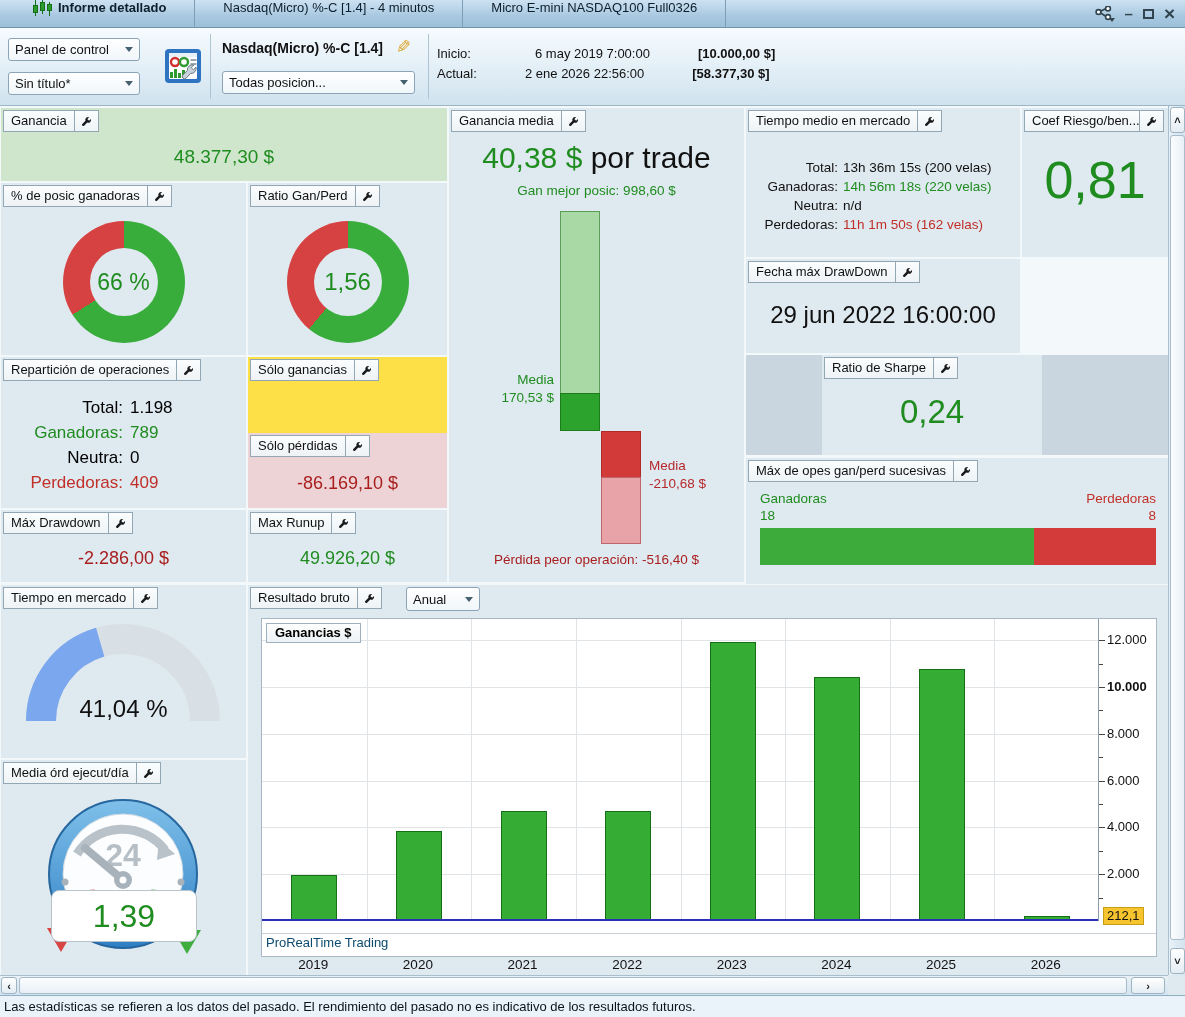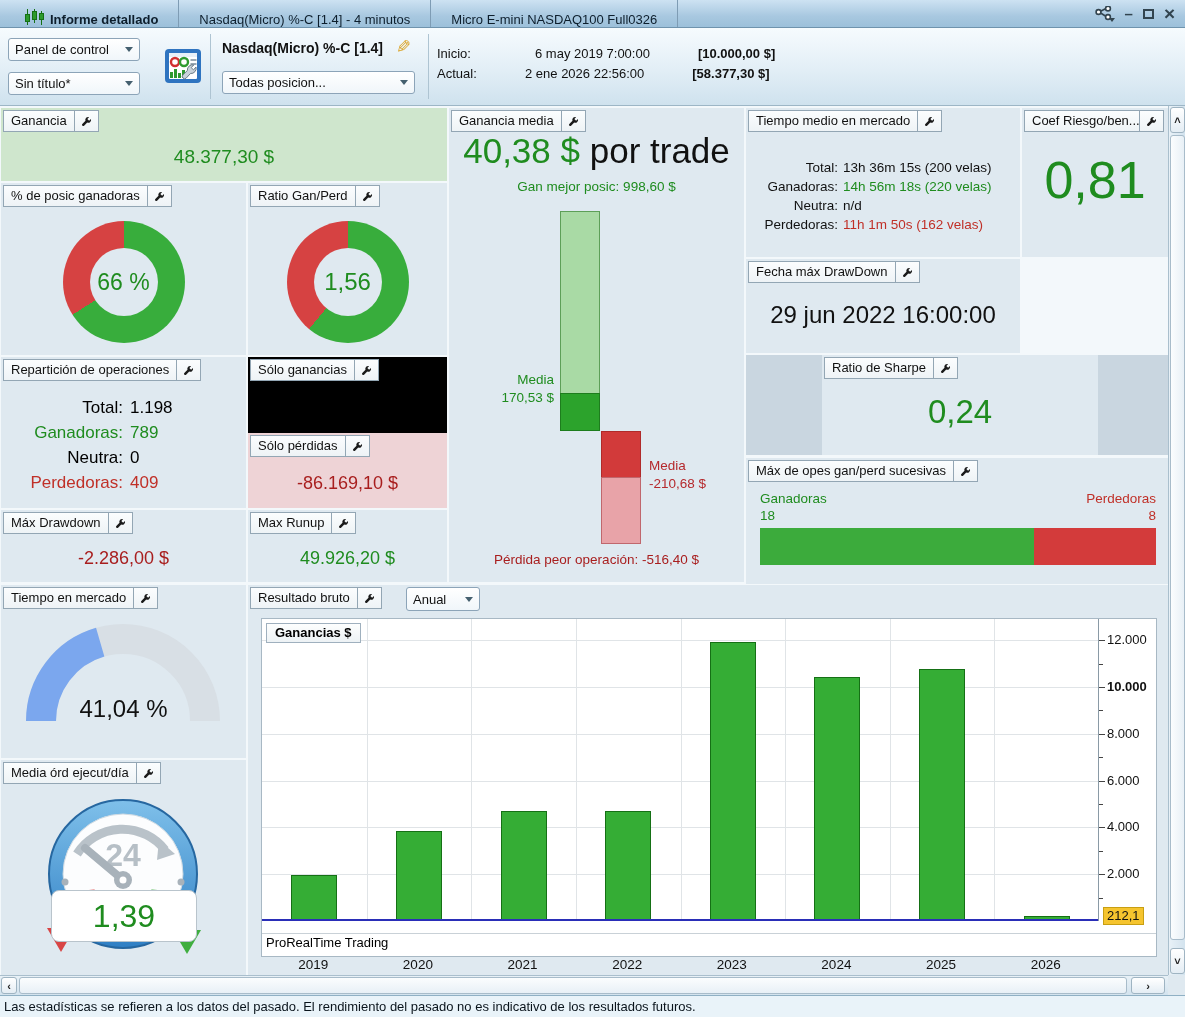--- a/index.html
+++ b/index.html
@@ -3,21 +3,21 @@
 <meta charset="utf-8">
 <style>
   * { margin:0; padding:0; box-sizing:border-box; }
   html,body { width:1185px; height:1017px; font-family:"Liberation Sans", sans-serif; }
   body { position:relative; background:#dfe9f0; overflow:hidden; -webkit-font-smoothing:antialiased; }
 
   
   .titlebar { position:absolute; left:0; top:0; width:1185px; height:28px;
     background:linear-gradient(#cde2f2,#a8c8e0 60%,#9cc0da); border-bottom:1px solid #6f93ad;
     display:flex; align-items:stretch; color:#0d1e2c; font-size:13px; }
-  .titletab { display:flex; align-items:flex-end; padding:0 20px; border-right:1px solid #7e9cb4; white-space:nowrap; }
+  .titletab { display:flex; align-items:flex-start; padding:0 28px; border-right:1px solid #7e9cb4; white-space:nowrap; }
   .titletab.first { font-weight:bold; }
   .appicon { width:20px; height:18px; margin:0 6px 0 4px; position:relative; }
   .candle { position:absolute; background:#2c9a2c; border:1px solid #157015; }
   .wick { position:absolute; width:1px; background:#157015; }
   .win-controls { margin-left:auto; display:flex; align-items:center; gap:10px; padding-right:10px; }
   .winbtn { color:#32444f; font-size:15px; font-weight:bold; line-height:1; cursor:default; display:flex; align-items:center; }
   .maxbox { width:11px; height:10px; border:2px solid #32444f; display:inline-block; }
 
   
   .toolbar { position:absolute; left:0; top:28px; width:1185px; height:78px;
@@ -67,21 +67,21 @@
   .chartbox { position:absolute; left:13px; top:33px; width:896px; height:339px; background:#fff; border:1px solid #a8b8c4; }
   #chart-plot { position:absolute; left:0; top:0; width:837px; height:302px; border-right:1px solid #8a9aa6; }
   .hgrid { position:absolute; left:0; width:100%; height:1px; background:#e0e4e7; }
   .vgrid { position:absolute; top:0; height:100%; width:1px; background:#e0e4e7; }
   .bar { position:absolute; background:#35ad35; border:1px solid #157015; border-bottom:none; }
   .zeroline { position:absolute; left:0; bottom:0; width:100%; height:2px; background:#2a2eb8; z-index:3; }
   #chart-gutter { position:absolute; left:837px; top:0; width:58px; height:302px; }
   .ytick { position:absolute; left:0; width:5px; height:1px; background:#444; }
   .ylabel { position:absolute; left:8px; font-size:13px; color:#111; }
   .curtag { position:absolute; left:4px; background:#f5c42e; border:1px solid #c89f12; font-size:13px; padding:0 3px 1px; color:#111; z-index:4; }
-  .watermark { position:absolute; left:4px; top:316px; font-size:13px; color:#000000; }
+  .watermark { position:absolute; left:4px; top:316px; font-size:13px; color:#0c4a6e; }
   .axisline { position:absolute; left:0; top:314px; width:100%; height:1px; background:#c9d1d7; }
   #chart-xlabels { position:absolute; left:13px; top:372px; width:837px; height:18px; }
   .xlabel { position:absolute; text-align:center; font-size:13.5px; color:#111; }
   .series-chip { position:absolute; left:4px; top:4px; background:linear-gradient(#fdfefe,#edf2f5); border:1px solid #9fb0be;
     font-size:13px; font-weight:bold; padding:1px 8px 2px; font-family:inherit; cursor:default; }
 
   
   .vscroll { position:absolute; right:0; top:106px; width:17px; height:869px; background:linear-gradient(90deg,#e8f1f7,#d3e3ee); border-left:1px solid #aabfcd; }
   .hscroll { position:absolute; left:0; top:975px; width:1168px; height:20px; background:linear-gradient(#e8f1f7,#d3e3ee); border-top:1px solid #aabfcd; }
   .sbtn { position:absolute; background:linear-gradient(#ffffff,#e4edf4); border:1px solid #9fb4c2; border-radius:3px;
@@ -250,21 +250,21 @@
           <span class="rlabel">Neutra:</span>
           <span>0</span>
         </div>
       <div class="rrow red">
           <span class="rlabel">Perdedoras:</span>
           <span>409</span>
         </div>
     </div>
   </div>
 
-  <div class="panel" style="left:248px;top:251px;width:199px;height:88px;background:#000000">
+  <div class="panel" style="left:248px;top:251px;width:199px;height:88px;background:#fde047">
     <div class="chip">
         <button class="chip-label">Sólo ganancias</button>
         <button class="chip-tool">
           <svg width="13" height="13" viewBox="0 0 14 14">
             <path d="M11.8 4.3a3.1 3.1 0 0 1-4 3.9L4.4 11.6a1.35 1.35 0 0 1-1.9-1.9L5.9 6.3a3.1 3.1 0 0 1 3.9-4L7.9 4.2l1.9 1.9z" fill="#1a1a1a"></path>
           </svg>
         </button>
       </div>
   </div>
 
@@ -306,21 +306,21 @@
 
   <div class="panel" style="left:449px;top:2px;width:295px;height:474px">
     <div class="chip">
         <button class="chip-label">Ganancia media</button>
         <button class="chip-tool">
           <svg width="13" height="13" viewBox="0 0 14 14">
             <path d="M11.8 4.3a3.1 3.1 0 0 1-4 3.9L4.4 11.6a1.35 1.35 0 0 1-1.9-1.9L5.9 6.3a3.1 3.1 0 0 1 3.9-4L7.9 4.2l1.9 1.9z" fill="#1a1a1a"></path>
           </svg>
         </button>
       </div>
-    <div class="pval" style="padding-top:23px;font-size:35px">
+    <div class="pval" style="padding-top:33px;font-size:30px">
       <span class="green">40,38 $</span><span style="color:#111"> por trade</span>
     </div>
     <div class="pval green" style="padding-top:8px;font-size:13.5px">Gan mejor posic: 998,60 $</div>
     <div class="gm-bar" id="gm-green-light" style="left: 111px; top: 103px; width: 40px; background: rgb(169, 218, 165); border-top: 1px solid rgb(93, 159, 88); border-right: 1px solid rgb(93, 159, 88); border-left: 1px solid rgb(93, 159, 88); border-image: initial; border-bottom: none; height: 182.175px;"></div>
     <div class="gm-bar" id="gm-green-dark" style="left: 111px; width: 40px; background: rgb(44, 163, 44); border: 1px solid rgb(29, 125, 29); top: 285.175px; height: 37.5166px;"></div>
     <div class="gm-bar" id="gm-red-dark" style="left: 152px; width: 40px; background: rgb(210, 58, 58); border-top: 1px solid rgb(176, 42, 42); border-right: 1px solid rgb(176, 42, 42); border-left: 1px solid rgb(176, 42, 42); border-image: initial; border-bottom: none; top: 322.692px; height: 46.3496px;"></div>
     <div class="gm-bar" id="gm-red-light" style="left: 152px; width: 40px; background: rgb(232, 163, 168); border: 1px solid rgb(192, 103, 109); top: 369.042px; height: 67.2584px;"></div>
     <div id="gm-gain-label" style="position: absolute; right: 190px; text-align: right; font-size: 13.5px; line-height: 18px; top: 263.175px;" class="green">
       <div>Media</div>
         <div>170,53 $</div>
@@ -380,21 +380,21 @@
           <svg width="13" height="13" viewBox="0 0 14 14">
             <path d="M11.8 4.3a3.1 3.1 0 0 1-4 3.9L4.4 11.6a1.35 1.35 0 0 1-1.9-1.9L5.9 6.3a3.1 3.1 0 0 1 3.9-4L7.9 4.2l1.9 1.9z" fill="#1a1a1a"></path>
           </svg>
         </button>
       </div>
     <div class="pval" style="padding-top:42px;font-size:24px;color:#111">29 jun 2022 16:00:00</div>
   </div>
 
 
   <div class="panel" style="left:746px;top:249px;width:422px;height:100px;background:#c9d6e0">
-    <div class="panel" style="left:76px;top:0;width:276px;height:100px;background:#dfe9f0">
+    <div class="panel" style="left:76px;top:0;width:220px;height:100px;background:#dfe9f0">
       <div class="chip">
           <button class="chip-label">Ratio de Sharpe</button>
           <button class="chip-tool">
             <svg width="13" height="13" viewBox="0 0 14 14">
               <path d="M11.8 4.3a3.1 3.1 0 0 1-4 3.9L4.4 11.6a1.35 1.35 0 0 1-1.9-1.9L5.9 6.3a3.1 3.1 0 0 1 3.9-4L7.9 4.2l1.9 1.9z" fill="#1a1a1a"></path>
             </svg>
           </button>
         </div>
       <div class="pval green" style="padding-top:38px;font-size:33px">0,24</div>
     </div>

